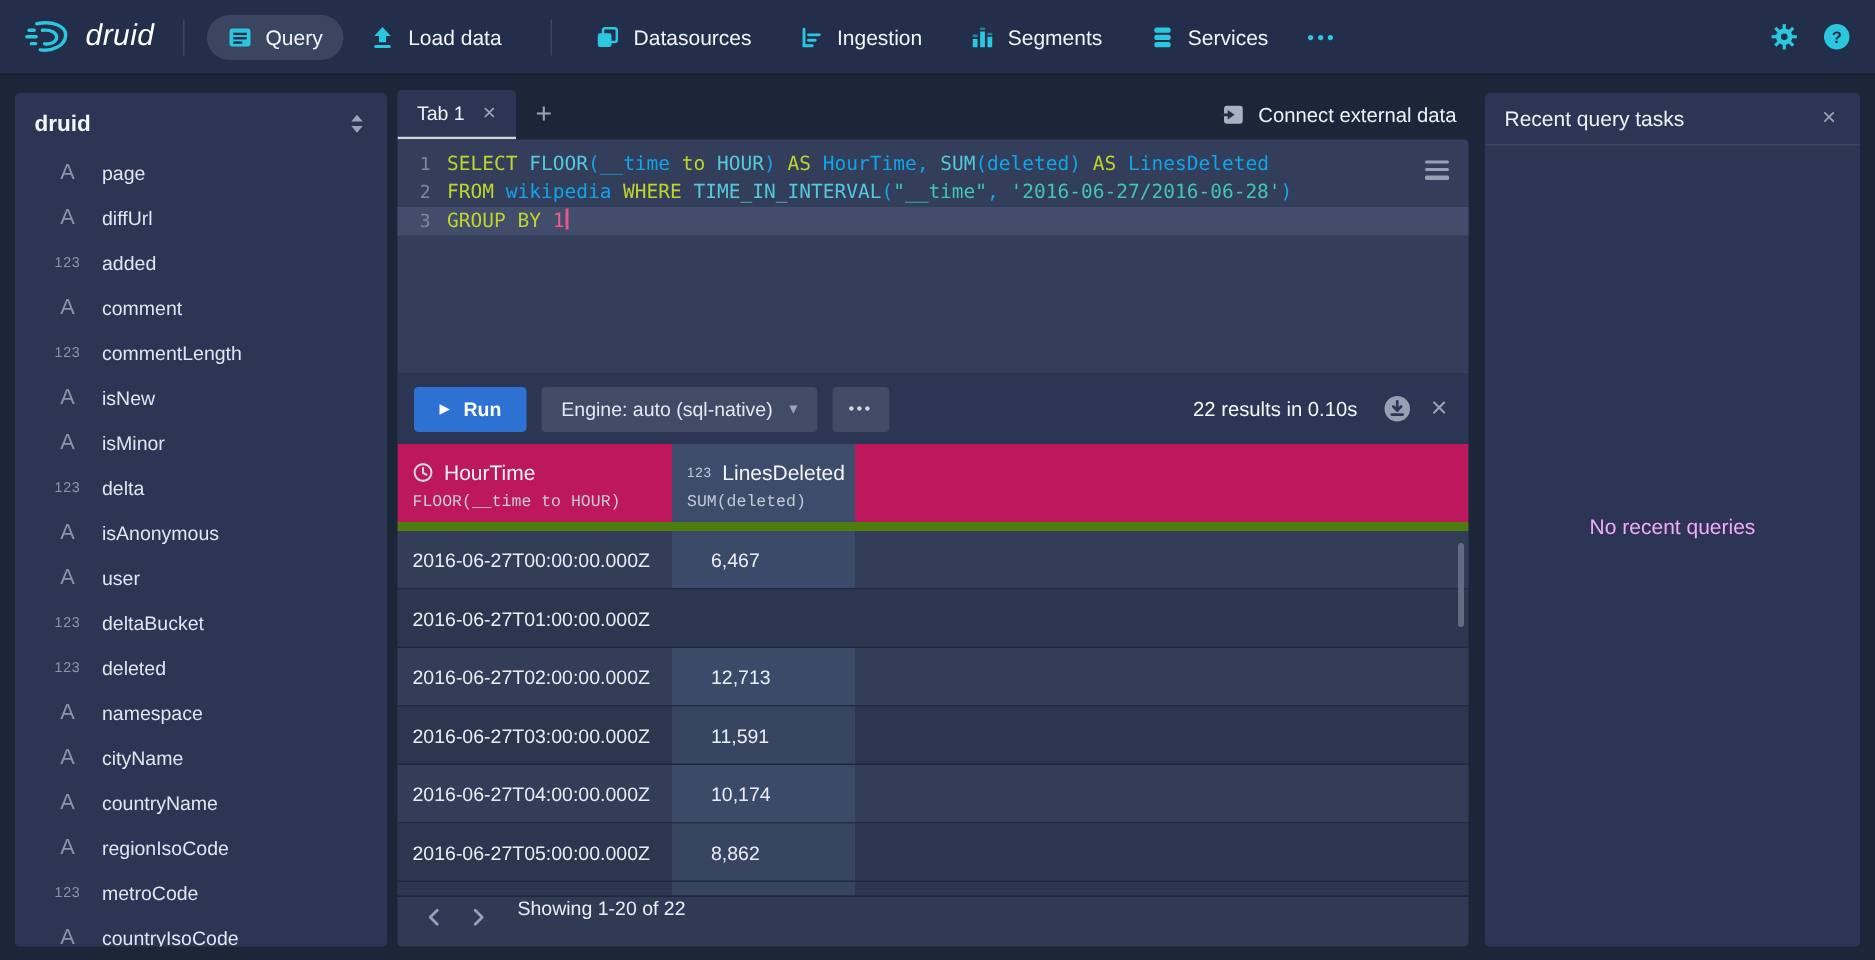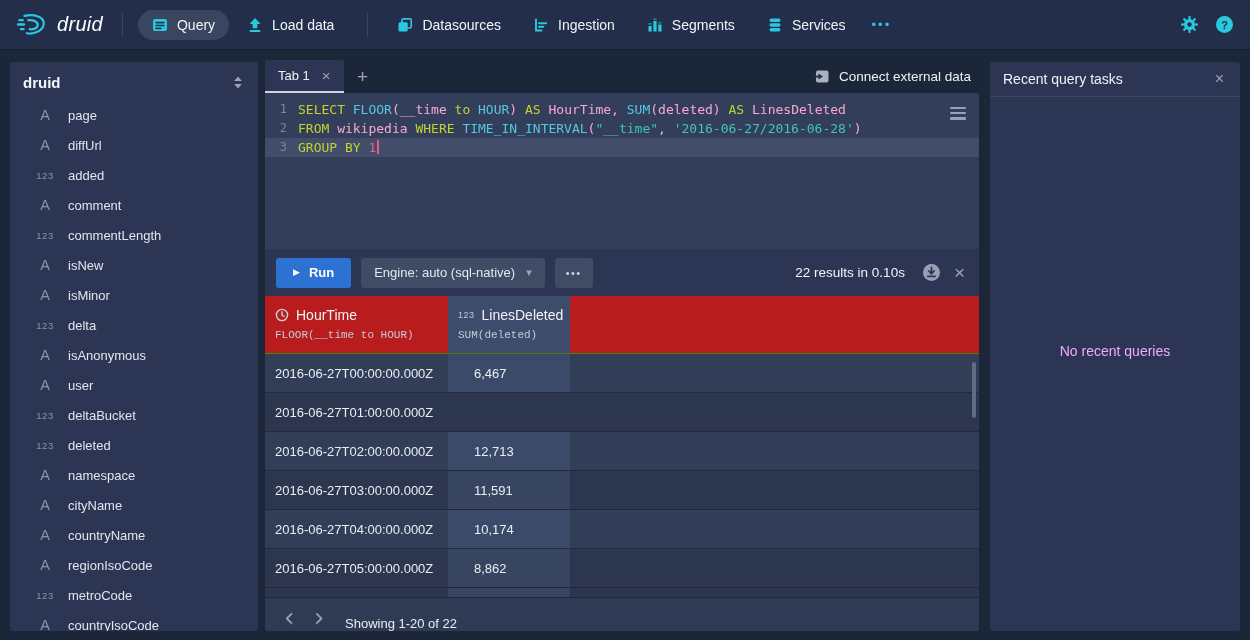--- a/index.html
+++ b/index.html
@@ -39,61 +39,61 @@
   .connect{margin-left:auto;display:flex;align-items:center;gap:9px;color:#eef1f6;font-size:13.5px;
     padding:0 8px;cursor:pointer}
 
   .editor{position:absolute;top:33px;left:0;right:0;height:156px;background:#333e5a;
     font-size:13px;padding-top:7px;border-radius:0 3px 0 0}
   .eline{display:flex;height:19px;line-height:19px}
   .eline.active{background:#414d6b}
   .lnum{width:33px;text-align:right;padding-right:11px;color:#7e879b;flex:none;font-size:12px;
     font-family:"DejaVu Sans Mono","Liberation Mono",monospace}
   .ecode{white-space:pre;color:#e8ebf2;font-family:"DejaVu Sans Mono","Liberation Mono",monospace}
-  .tk-k{color:#bfd42f}.tk-f{color:#54c8dd}.tk-s{color:#41c6b4}.tk-n{color:#ec5f8b}.tk-p{color:#f9a8d4}
+  .tk-k{color:#bfd42f}.tk-f{color:#54c8dd}.tk-s{color:#41c6b4}.tk-n{color:#ec5f8b}.tk-p{color:#0ea5e9}
   .cursor{display:inline-block;width:2px;height:14px;background:#e8568d;vertical-align:-2px;margin-left:1px}
   .editor-menu{position:absolute;right:13px;top:11px;cursor:pointer}
   .editor-menu div{width:16px;height:2.2px;background:#99a2b4;margin:3px 0;border-radius:1px}
 
   .runrow{position:absolute;top:189px;left:0;right:0;height:47px;background:#2c3654;
     display:flex;align-items:center;padding:0 11px;gap:10px}
   .btn{height:30px;border:none;border-radius:3px;font-size:13px;display:flex;align-items:center;
     cursor:pointer;font-family:inherit}
   .btn-run{background:#2d72d2;color:#fff;gap:9px;padding:0 17px;font-weight:600}
   .play{font-size:9px;line-height:1}
   .btn-engine{background:#404b66;color:#e2e7f0;gap:11px;padding:0 13px}
   .caret{color:#9aa3b7;font-size:11px}
   .btn-more{background:#404b66;color:#cfd6e2;padding:0 11px;letter-spacing:1.5px;font-size:11px}
   .run-spacer{flex:1}
   .summary{color:#f2f5f9;font-size:13.5px;font-weight:400;margin-right:7px;white-space:nowrap}
   .icon-btn{display:flex;align-items:center;justify-content:center;cursor:pointer;background:none;border:none;padding:0}
   .close-x{color:#9aa3b5;font-size:19px;line-height:1;cursor:pointer;padding:0 3px}
 
   .table{position:absolute;top:236px;left:0;right:0;height:301px;overflow:hidden;background:#2c374f}
-  .thead{height:58px;display:flex;background:#b91c1c;border-bottom:1px solid #4d7c0f}
+  .thead{height:58px;display:flex;background:#be185d;border-bottom:6px solid #4d7c0f}
   .th{padding:11px 0 0 10px}
   .th.c1{width:183px}
   .th.c2{width:122px;background:#3e4c6b}
   .th-name{display:flex;align-items:center;gap:7px;color:#f1f4f9;font-size:14px}
   .th-123{font-size:9px;color:#c3cad8;letter-spacing:.5px}
   .th-expr{margin-top:6px;font-size:11px;color:#c3cad8}
   .trow{height:39px;display:flex;border-bottom:1px solid rgba(15,22,38,.45);cursor:default}
   .trow.odd{background:#323d58}
   .trow.even{background:#2c374f}
   .td{display:flex;align-items:center;font-size:13px;color:#e9edf3}
   .td.c1{width:183px;padding-left:10px}
   .td.c2{width:122px;padding-left:26px;background:rgba(129,158,214,.14)}
   .td.fill{flex:1}
   .partial{height:9px;display:flex;background:#2c374f}
   .partial .p1{width:183px}
   .partial .p2{width:122px;background:rgba(129,158,214,.14)}
   .vscroll{position:absolute;right:3px;top:66px;width:4px;height:56px;background:#616c82;border-radius:2px;cursor:pointer}
 
   .tfoot{position:absolute;bottom:0;left:0;right:0;height:34px;background:#2f3a55;border-top:1px solid #1c2740;
-    display:flex;align-items:flex-end;gap:2px;padding:0 10px;color:#eaeef4;font-size:13px;border-radius:0 0 3px 3px}
+    display:flex;align-items:flex-start;gap:2px;padding:0 10px;color:#eaeef4;font-size:13px;border-radius:0 0 3px 3px}
   .pg-btn{width:28px;height:26px;display:flex;align-items:center;justify-content:center;cursor:pointer;border-radius:3px}
   .tfoot-label{margin-left:10px}
 
   
   .tasks{position:absolute;left:990px;top:62px;width:250px;height:569px;background:#2c3654;
     display:flex;flex-direction:column;border-radius:3px}
   .tasks-head{height:35px;display:flex;align-items:center;justify-content:space-between;
     padding:0 13px;border-bottom:1px solid #3b4661;flex:none}
   .tasks-title{font-size:14px;color:#eef1f6}
   .tasks-empty{flex:1;display:flex;align-items:center;justify-content:center;color:#f0abfc;font-size:14px;padding-bottom:26px}

